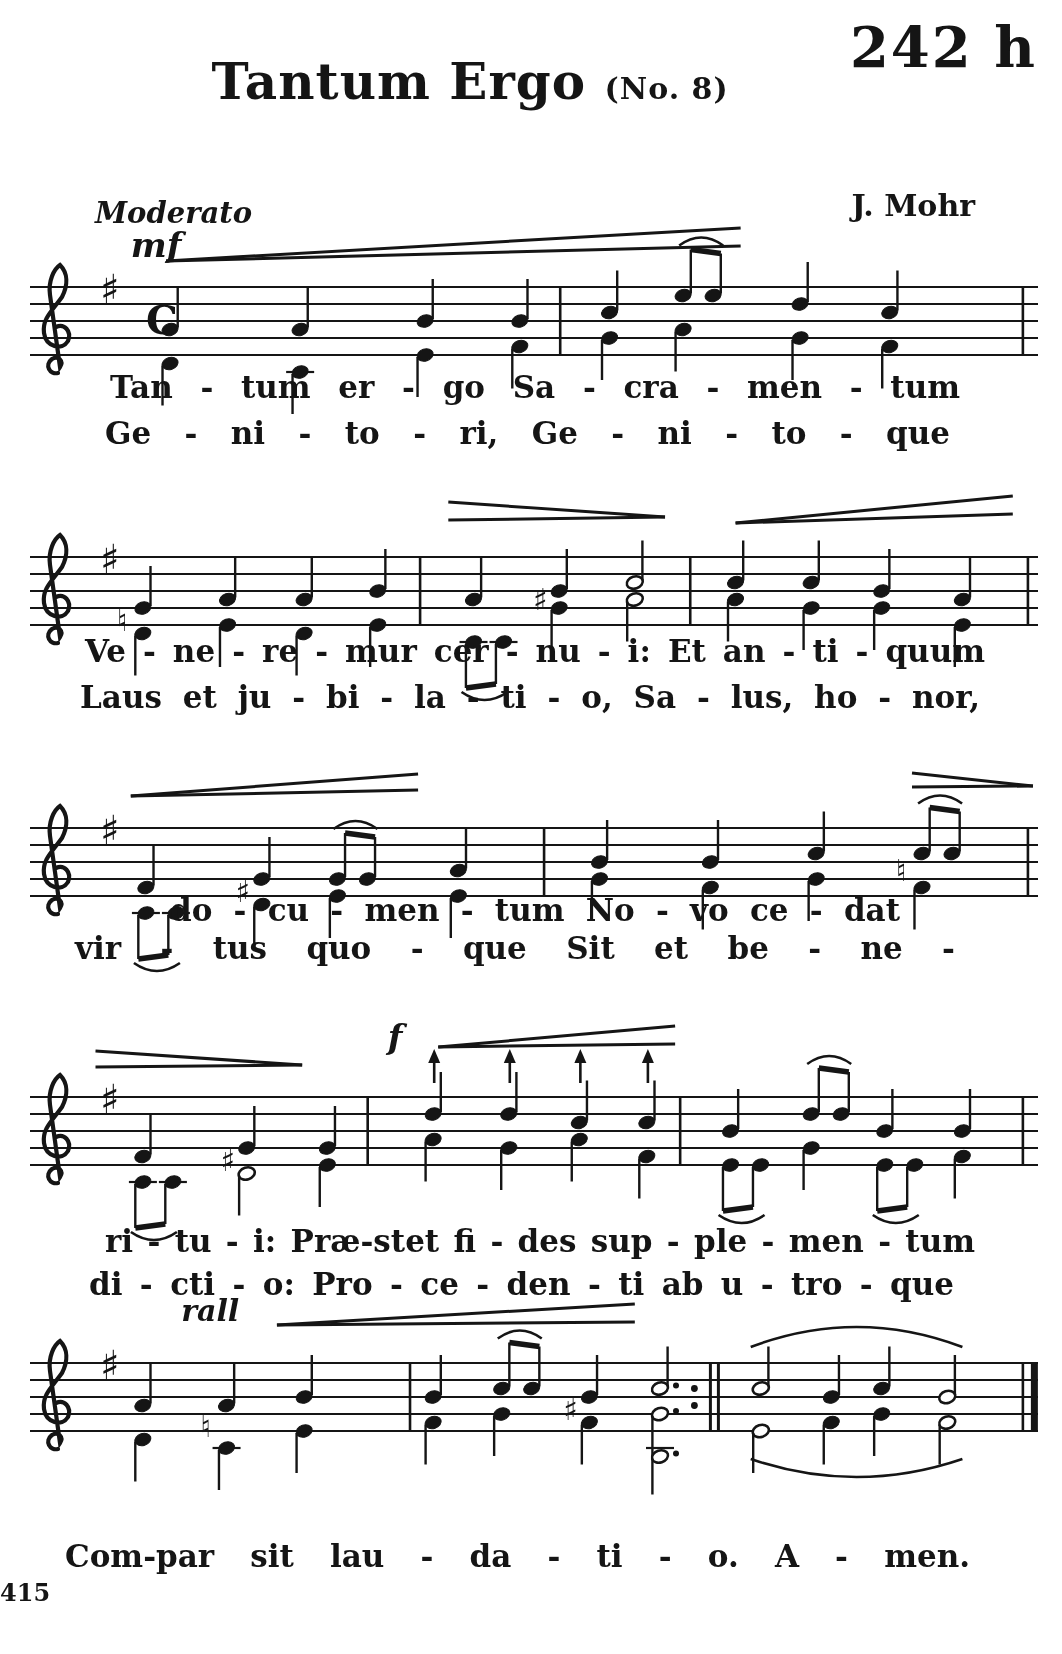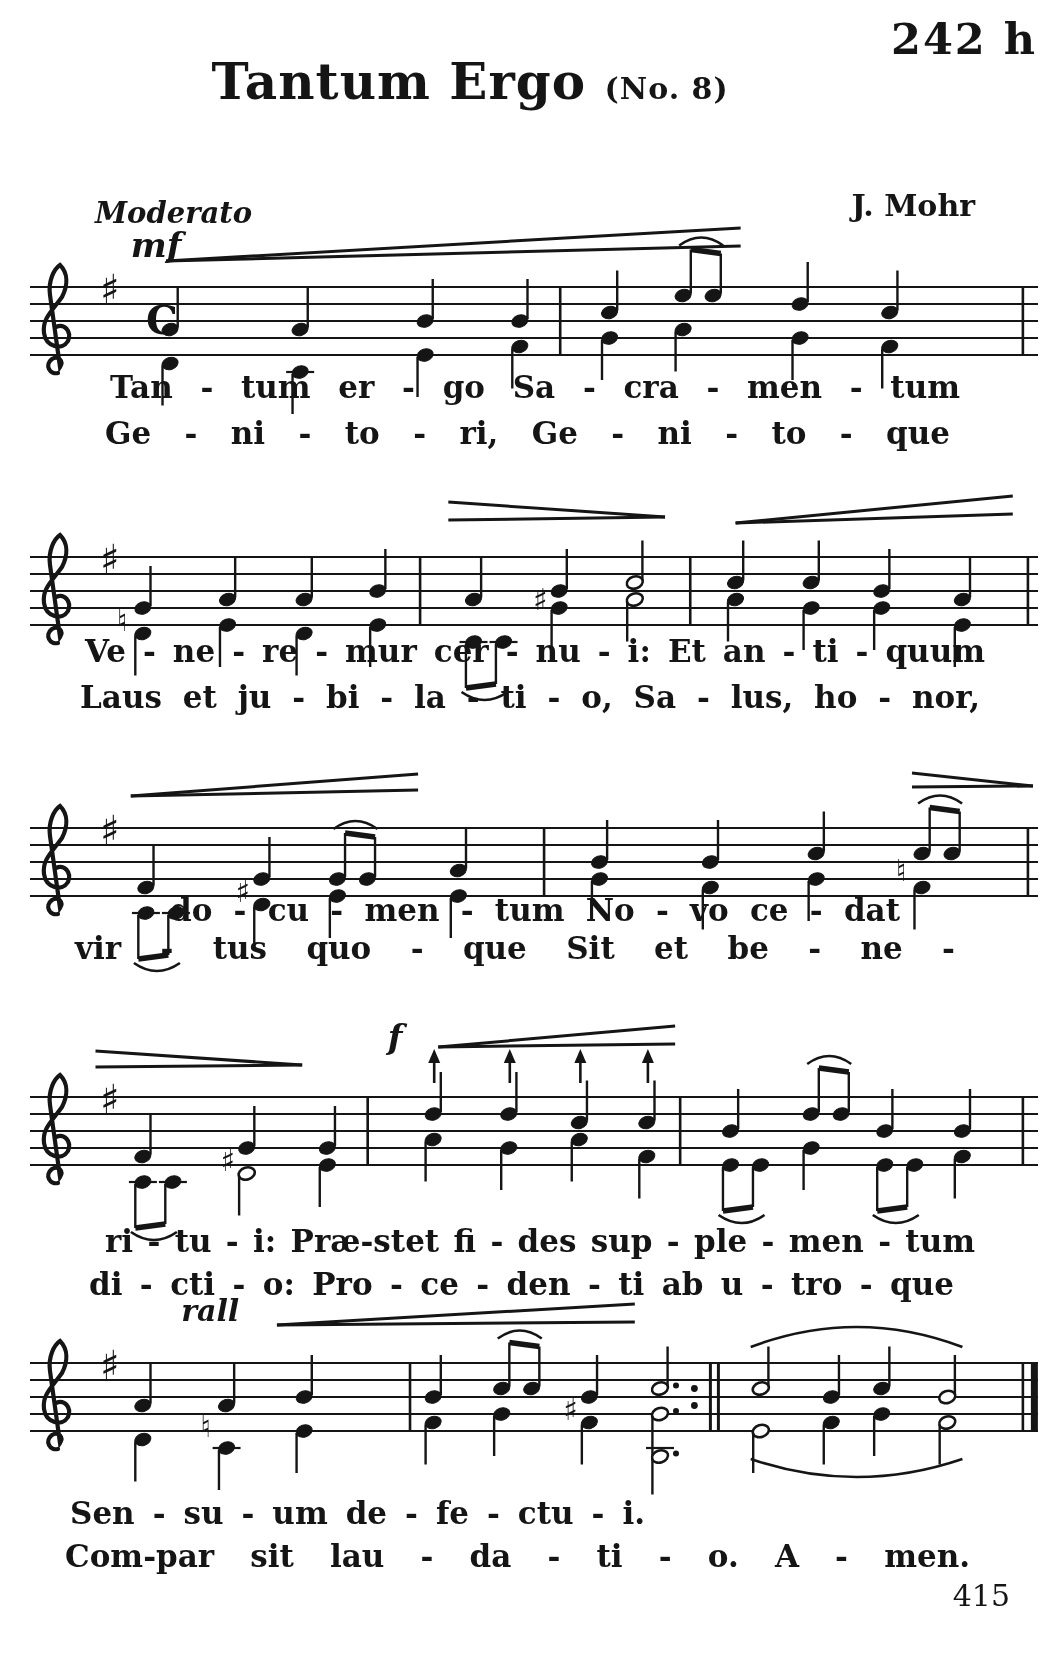--- a/index.html
+++ b/index.html
@@ -1,31 +1,31 @@
 <!DOCTYPE html>
 <html><head>
 <meta charset="utf-8">
 <style>
   html,body{margin:0;padding:0;background:#e8e8e4;}
   .page{
     position:relative;width:1062px;height:1654px;margin:0 auto;
     background:#ffffff;color:#151515;overflow:hidden;
     font-family:"DejaVu Serif","Liberation Serif",serif;
   }
-  .catalog{position:absolute;top:14px;right:25px;font-size:43px;font-weight:bold;letter-spacing:2px;}
+  .catalog{position:absolute;top:14px;right:25px;font-size:56px;font-weight:bold;letter-spacing:2px;}
   .title{position:absolute;top:52px;left:0;width:940px;text-align:center;font-size:50px;font-weight:bold;letter-spacing:1px;white-space:nowrap;}
   .title .suffix{font-weight:bold;font-size:30px;}
   .composer{position:absolute;top:188px;right:87px;font-size:30px;font-weight:bold;}
   .tempo{position:absolute;top:196px;left:95px;font-size:29px;font-weight:bold;font-style:italic;}
   .sysvg{position:absolute;left:0;width:1062px;height:260px;display:block;}
   .lyr{
     position:absolute;font-size:31px;font-weight:bold;white-space:nowrap;
     text-align:justify;text-align-last:justify;line-height:1.1;
   }
-  .pagenum{position:absolute;top:1578px;left:0;width:1010px;text-align:right;font-size:30px;font-weight:normal;}
+  .pagenum{position:absolute;top:1578px;left:0;width:1010px;text-align:left;font-size:24px;font-weight:bold;}
 </style>
 </head>
 <body>
 
 <div class="page">
 
   <div class="catalog">242 h</div>
 
   <div class="title"><span>Tantum Ergo</span>&nbsp;<span class="suffix">(No. 8)</span></div>
 
@@ -572,17 +572,16 @@
       </g>
       <g>
         <ellipse cx="947.2800000000001" cy="116" rx="8.2" ry="6" transform="rotate(-18 947.2800000000001 116)" fill="#fff" stroke="#151515" stroke-width="2.6"></ellipse>
         <line x1="954.8800000000001" y1="114" x2="954.8800000000001" y2="74" stroke="#151515" stroke-width="2.4"></line>
         <ellipse cx="947.2800000000001" cy="141.5" rx="8.2" ry="6" transform="rotate(-18 947.2800000000001 141.5)" fill="#fff" stroke="#151515" stroke-width="2.6"></ellipse>
         <line x1="939.6800000000001" y1="143.5" x2="939.6800000000001" y2="183.5" stroke="#151515" stroke-width="2.4"></line>
       </g>
       <path d="M 750.7199999999999 66 Q 856.56 26 962.4000000000001 66" fill="none" stroke="#151515" stroke-width="2.6"></path>
       <path d="M 750.7199999999999 178 Q 856.56 214 962.4000000000001 178" fill="none" stroke="#151515" stroke-width="2.6"></path>
     </svg>
-  <div class="lyr" style="top:1496px;left:70px;width:575px">Sen - su - um de - fe - ctu - i.</div>
   <div class="lyr" style="top:1539px;left:65px;width:905px">Com-par sit lau - da - ti - o. A - men.</div>
 
   <div class="pagenum">415</div>
 </div>
 
 </body></html>

